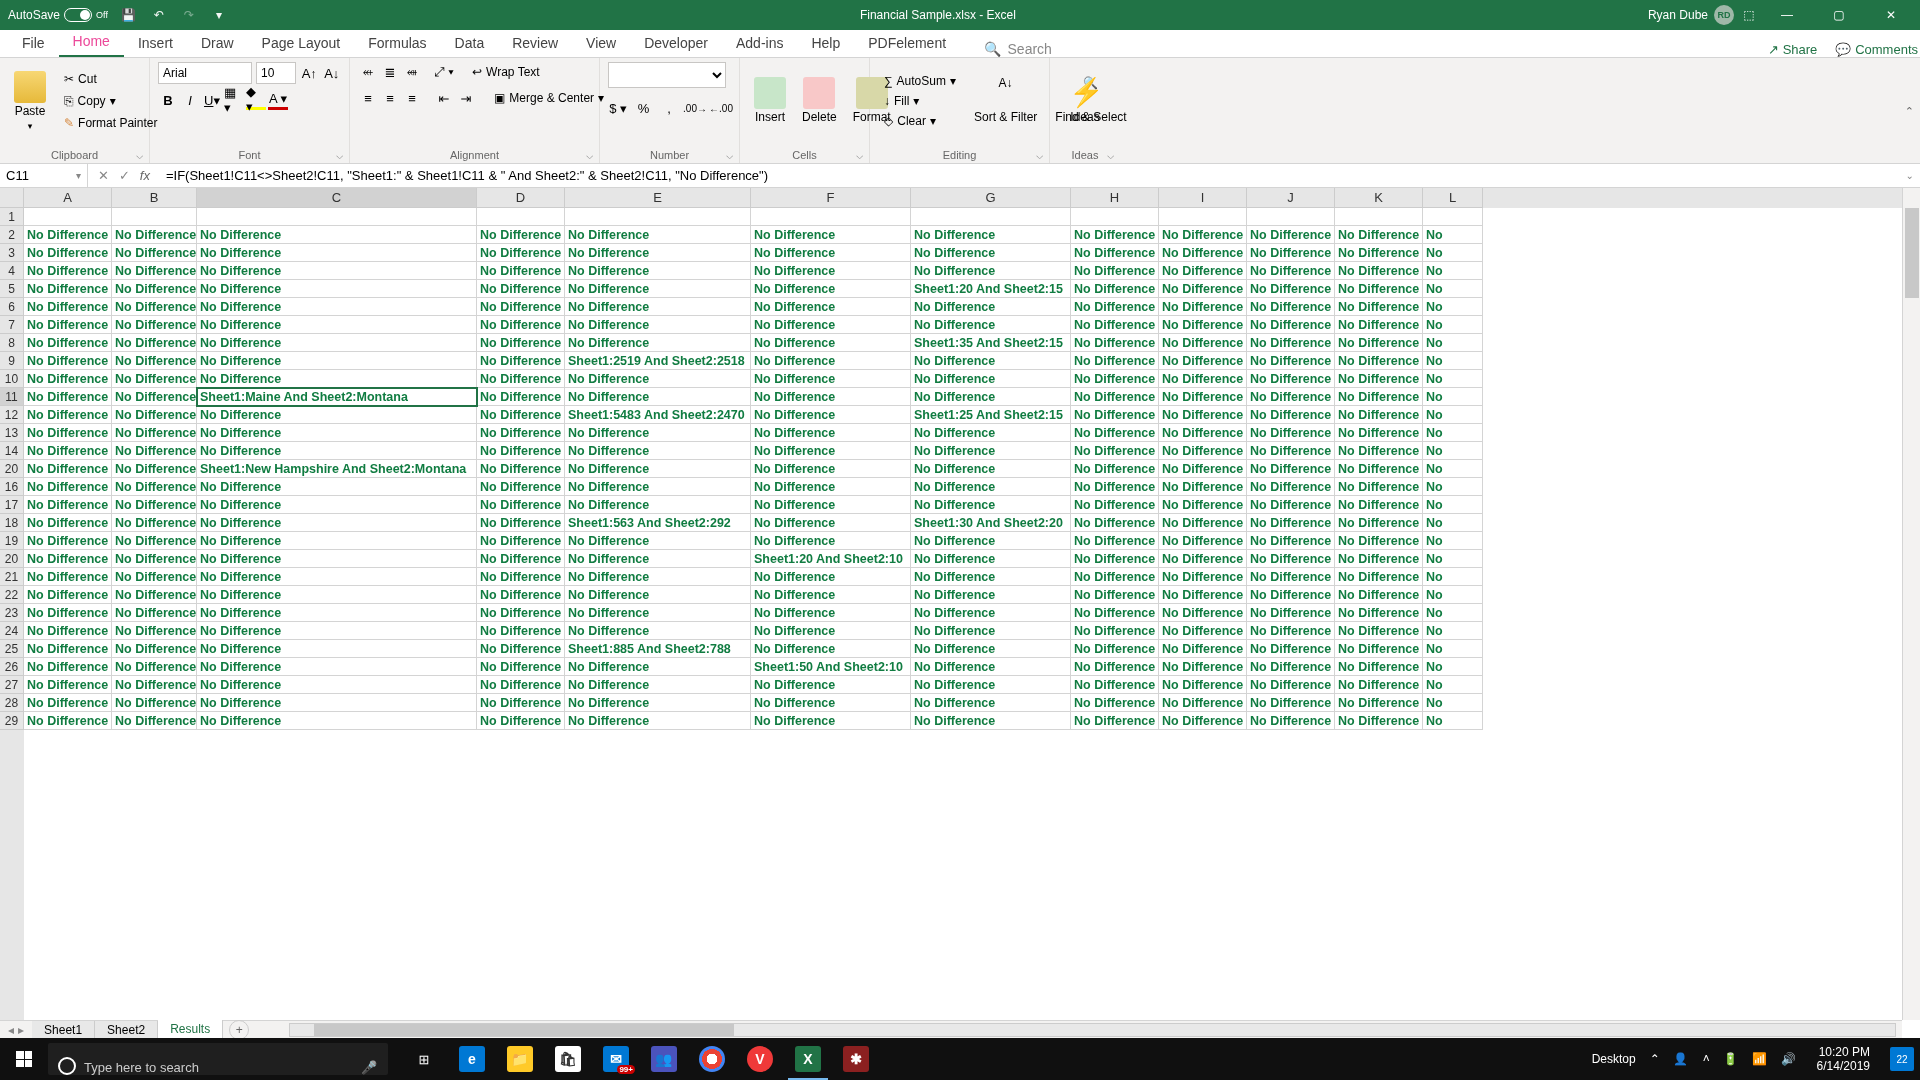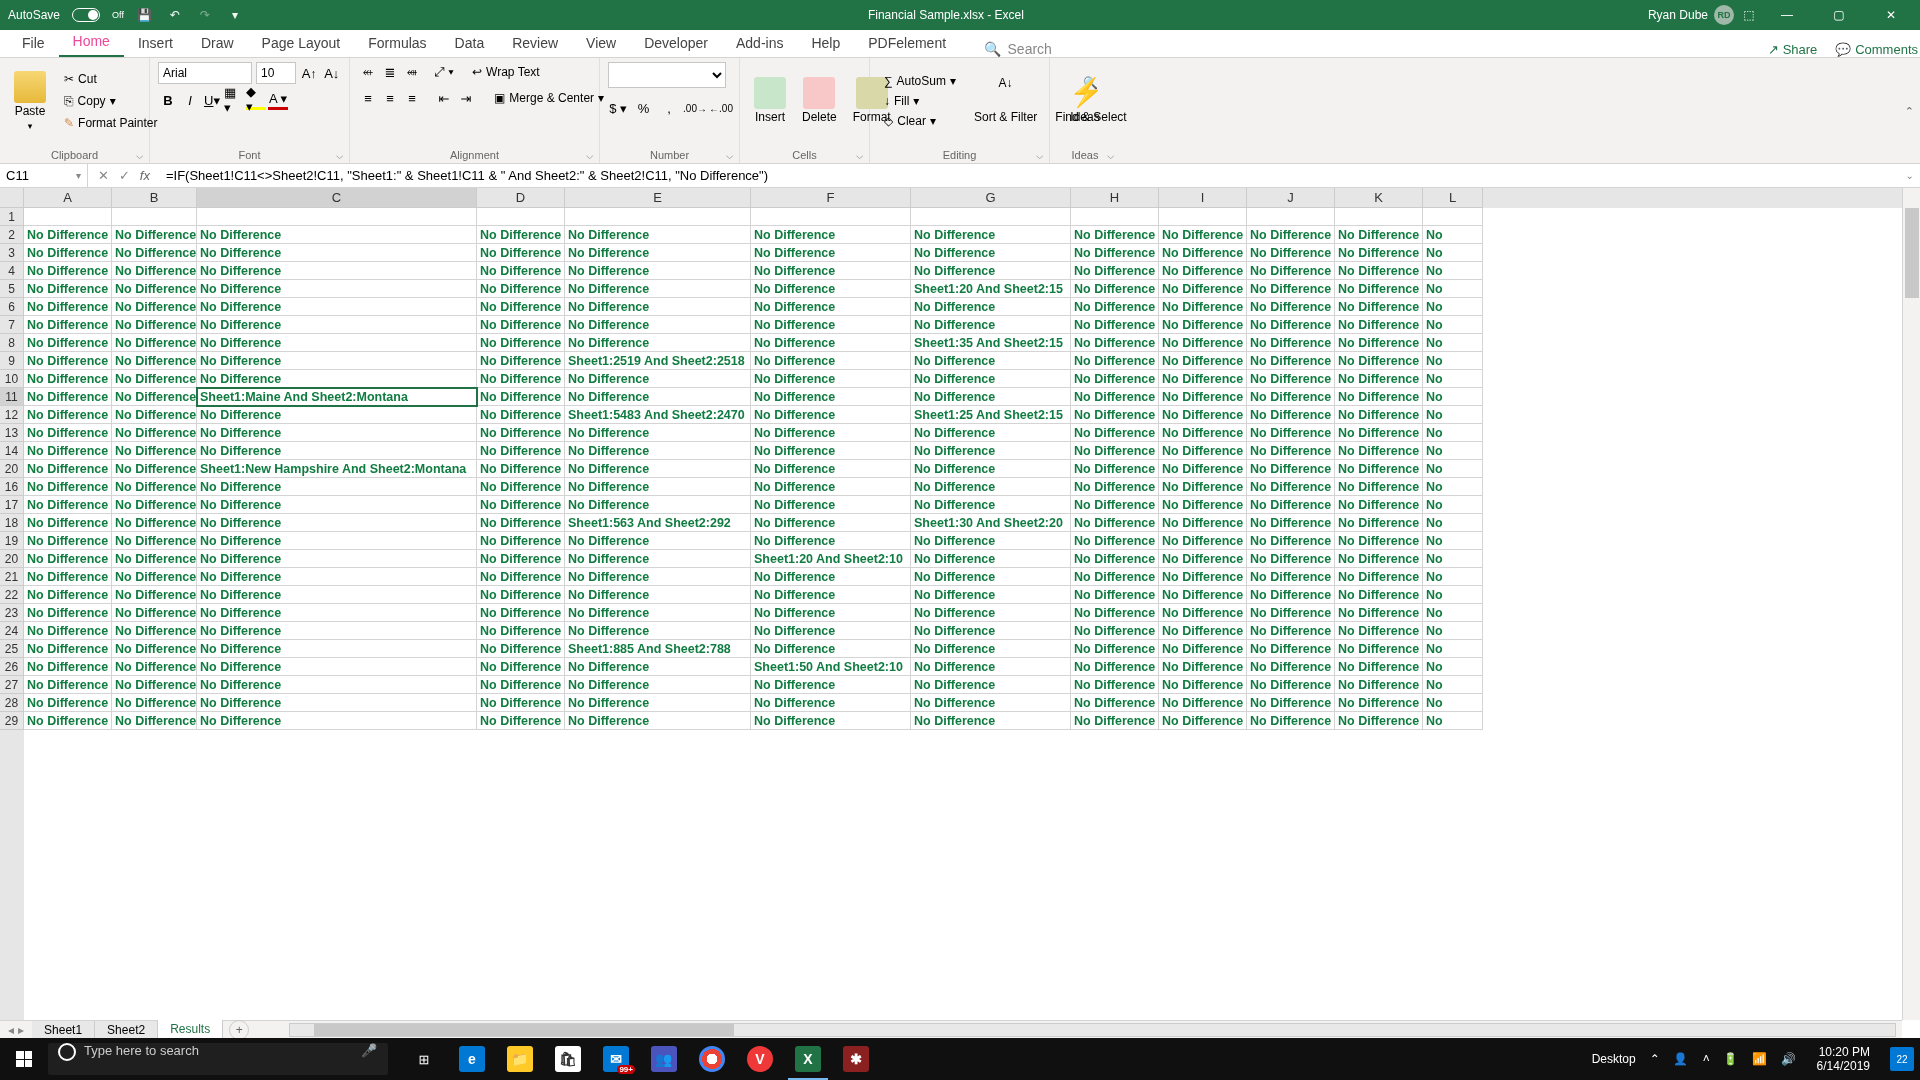--- a/index.html
+++ b/index.html
@@ -5,21 +5,21 @@
 * { margin: 0; padding: 0; box-sizing: border-box; font-family: 'Segoe UI', Arial, sans-serif; }
 body { background: #fff; overflow: hidden; width: 1920px; height: 1080px; position: relative; user-select: none; }
 .fx { display: flex; align-items: center; }
 .col { display: flex; flex-direction: column; align-items: center; justify-content: center; }
 
 
 .titlebar { height: 30px; background: #217346; color: #fff; display: flex; align-items: center; font-size: 12px; }
 .titlebar .left { display: flex; align-items: center; gap: 12px; padding-left: 8px; flex: 0 0 auto; }
 .titlebar .center { flex: 1; text-align: center; }
 .titlebar .right { display: flex; align-items: center; gap: 6px; padding-right: 6px; }
-.autosave { display: flex; align-items: center; gap: 12px; }
+.autosave { display: flex; align-items: center; gap: 4px; }
 .toggle { width: 28px; height: 14px; border: 1px solid #fff; border-radius: 7px; position: relative; }
 .toggle::after { content: ""; position: absolute; right: 1px; top: 1px; width: 10px; height: 10px; background: #fff; border-radius: 50%; }
 .tbicon { width: 18px; height: 18px; display: flex; align-items: center; justify-content: center; cursor: pointer; opacity: .95; }
 .winbtn { width: 46px; height: 30px; display: flex; align-items: center; justify-content: center; cursor: pointer; }
 .avatar { width: 20px; height: 20px; border-radius: 50%; background: #9fb8a8; display: flex; align-items: center; justify-content: center; font-size: 9px; color: #217346; font-weight: 600; }
 
 
 .ribtabs { height: 28px; background: #fff; border-bottom: 1px solid #d4d4d4; display: flex; align-items: flex-end; padding-left: 8px; font-size: 14px; }
 .ribtab { padding: 4px 14px 6px; cursor: pointer; color: #444; }
 .ribtab.active { color: #ec4899; border-bottom: 2px solid #217346; font-weight: 500; }
@@ -74,21 +74,21 @@
 .statusbar2 .right { margin-left: auto; display: flex; align-items: center; gap: 8px; }
 .viewbtn { width: 22px; height: 16px; border: 1px solid #c8c8c8; cursor: pointer; }
 .zoomslider { width: 100px; height: 2px; background: #888; position: relative; margin: 0 6px; }
 .zoomslider::after { content: ""; position: absolute; left: 50%; top: -4px; width: 2px; height: 10px; background: #444; }
 
 
 .taskbar { position: absolute; left: 0; right: 0; bottom: 0; height: 42px; background: #101010; display: flex; align-items: center; color: #fff; font-size: 13px; }
 .startbtn { width: 48px; height: 42px; display: flex; align-items: center; justify-content: center; cursor: pointer; }
 .winlogo { width: 16px; height: 16px; display: grid; grid-template: 1fr 1fr / 1fr 1fr; gap: 1px; }
 .winlogo span { background: #fff; }
-.searchbar { flex: 0 0 340px; height: 32px; background: #1f1f1f; border-radius: 2px; display: flex; align-items: flex-start; gap: 8px; padding: 0 10px; color: #ccc; margin-right: 12px; }
+.searchbar { flex: 0 0 340px; height: 32px; background: #1f1f1f; border-radius: 2px; display: flex; align-items: flex-end; gap: 8px; padding: 0 10px; color: #ccc; margin-right: 12px; }
 .cortana { width: 18px; height: 18px; border: 2px solid #fff; border-radius: 50%; }
 .tbapp { width: 48px; height: 42px; display: flex; align-items: center; justify-content: center; cursor: pointer; position: relative; }
 .tbapp.active::after { content: ""; position: absolute; bottom: 0; left: 4px; right: 4px; height: 2px; background: #76b9ed; }
 .appicon { width: 26px; height: 26px; border-radius: 3px; display: flex; align-items: center; justify-content: center; font-weight: bold; font-size: 14px; }
 .tray { margin-left: auto; display: flex; align-items: center; gap: 14px; padding-right: 6px; font-size: 12px; color: #fff; }
 .clock { text-align: right; line-height: 1.2; font-size: 12px; padding: 0 6px; }
 .notif { width: 24px; height: 24px; background: #0078d4; display: flex; align-items: center; justify-content: center; font-size: 10px; border-radius: 2px; }
 
 
 .cw-A { width: 88px; } .cw-B { width: 85px; } .cw-C { width: 280px; }

